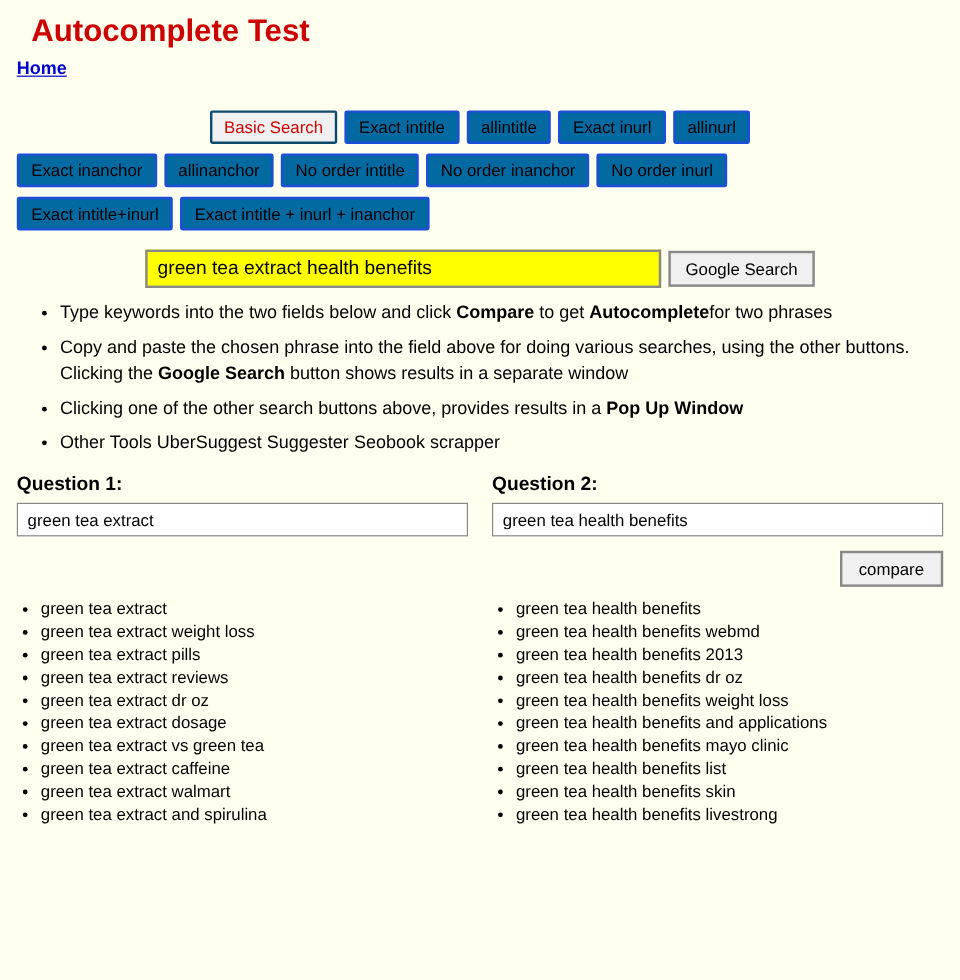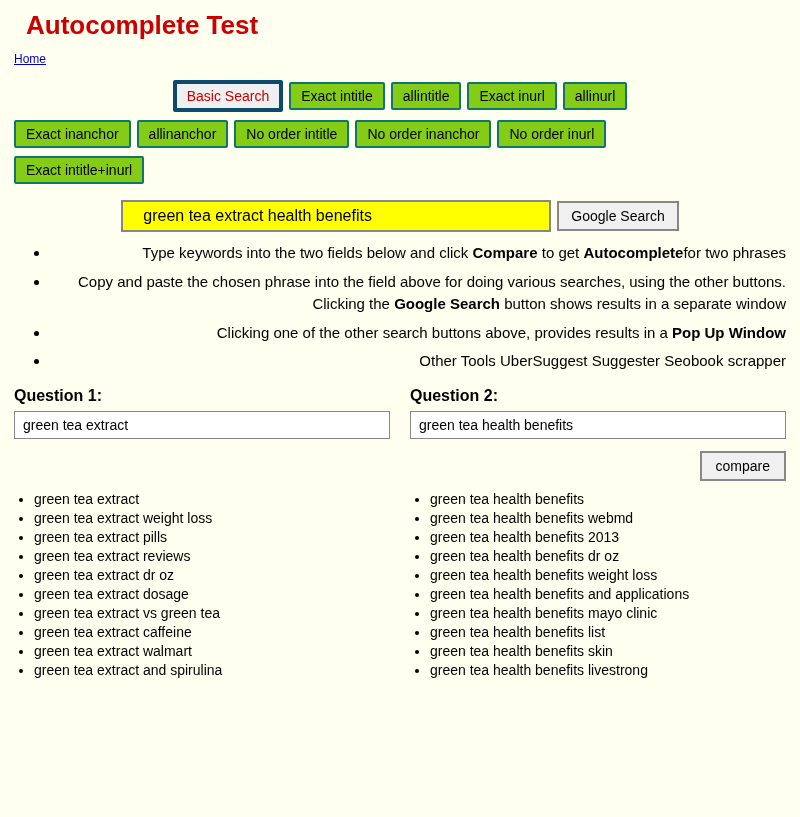--- a/index.html
+++ b/index.html
@@ -14,74 +14,73 @@
       color: #cc0000;
       font-size: 26px;
       font-weight: bold;
       margin-bottom: 8px;
       margin-left: 12px;
     }
     #home-link {
       display: inline-block;
       color: #0000cc;
       text-decoration: underline;
-      font-size: 12px;
-      font-weight: normal;
-      margin-bottom: 14px;
+      font-size: 15px;
+      font-weight: bold;
+      margin-bottom: 26px;
       cursor: pointer;
     }
     .btn-row {
       display: flex;
       flex-wrap: wrap;
       gap: 6px;
       margin-bottom: 8px;
       align-items: center;
       justify-content: center;
     }
     .btn-row-left {
       justify-content: flex-start;
     }
     button.nav-btn {
-      background: #84cc16;
-      border: 2px solid #0f766e;
+      background: #0369a1;
+      border: 2px solid #1d4ed8;
       padding: 4px 10px;
       font-size: 14px;
       cursor: pointer;
       border-radius: 2px;
     }
     button.nav-btn.active {
       background: #f0f0f0;
-      border: 4px solid #0c4a6e;
+      border: 2px solid #0c4a6e;
       color: #cc0000;
     }
     .search-row {
       display: flex;
       align-items: center;
       justify-content: center;
       margin: 16px 0 10px 0;
       gap: 6px;
     }
     #main-search-input {
       background: #ffff00;
       border: 2px solid #888;
-      padding: 5px 20px;
+      padding: 5px 8px;
       font-size: 16px;
       width: 430px;
     }
     #google-search-btn {
       background: #f0f0f0;
       border: 2px solid #888;
       padding: 5px 12px;
       font-size: 14px;
       cursor: pointer;
     }
     .info-list {
       margin: 10px 0 14px 36px;
       list-style: disc;
-      text-align: right;
     }
     .info-list li {
       margin-bottom: 6px;
       line-height: 1.5;
     }
     .info-list li b { font-weight: bold; }
     .questions-section {
       display: flex;
       gap: 20px;
       margin-bottom: 12px;
@@ -152,20 +151,21 @@
 <button class="nav-btn">Exact inanchor</button>
     <button class="nav-btn">allinanchor</button>
     <button class="nav-btn">No order intitle</button>
     <button class="nav-btn">No order inanchor</button>
     <button class="nav-btn">No order inurl</button>
   </div>
 
 
 <div class="btn-row btn-row-left">
 <button class="nav-btn">Exact intitle+inurl</button>
+    <button class="nav-btn">Exact intitle + inurl + inanchor</button>
   </div>
 
 
 <div class="search-row">
   <input type="text" id="main-search-input" value="green tea extract health benefits" style="">
   <button id="google-search-btn">Google Search</button>
 </div>
 
 
 <ul class="info-list">

